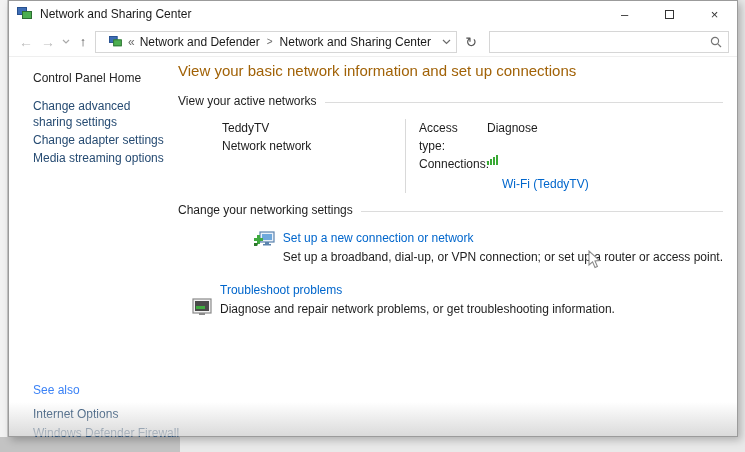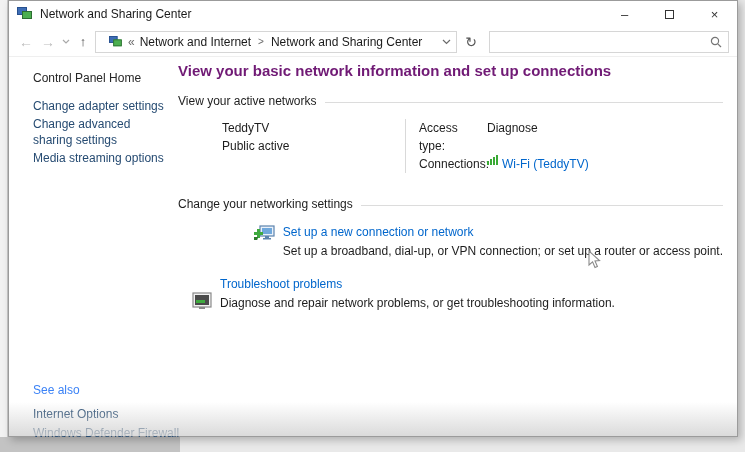--- a/index.html
+++ b/index.html
@@ -62,43 +62,43 @@
   .content { position:absolute; top:56px; left:0; right:0; bottom:0; background:#fff; }
   .sidebar { position:absolute; left:6px; top:0; width:166px; height:100%; padding:13px 6px 0 18px; }
   .side-home { color:#262626; margin-bottom:12px; line-height:16px; cursor:default; }
   .side-link { color:#264b72; line-height:16px; margin-bottom:2px; cursor:default; }
   .side-link.wrap { width:122px; }
   .see-also { position:absolute; left:18px; top:325px; }
   .see-also-header { color:#3b82f6; margin-bottom:7px; line-height:16px; }
   .see-also-link { color:#264b72; line-height:19px; cursor:default; }
 
   .main { position:absolute; left:166px; top:0; right:0; height:100%; padding:4px 14px 0 3px; }
-  .page-heading { font-size:15px; color:#701a75; font-weight:bold; line-height:20px; }
+  .page-heading { font-size:15px; color:#a16207; font-weight:normal; line-height:20px; }
   .section-row { display:flex; align-items:center; }
   .section-row.first { margin-top:13px; }
-  .section-row.second { margin-top:24px; }
+  .section-row.second { margin-top:10px; }
   .section-title { color:#1d1d1d; white-space:nowrap; }
   .section-line { flex:1; border-top:1px solid #dcdcdc; margin-left:8px; position:relative; top:1px; }
 
   .network-row { display:flex; margin-top:11px; margin-left:44px; }
   .net-left { width:183px; }
   .net-name { font-weight:normal; line-height:18px; }
   .net-type { line-height:18px; }
   .net-divider { border-left:1px solid #d9d9d9; margin:0 0 0 0; }
   .net-right { padding-left:13px; }
   .net-kv { display:flex; line-height:18px; }
   .net-label { width:68px; }
   .net-value { color:#1d1d1d; }
   .wifi-icon { display:inline-flex; align-items:flex-end; gap:1px; margin-right:4px; height:10px; }
   .wifi-icon i { display:block; width:2px; background:#3aaa35; }
   .wifi-icon i:nth-child(1){height:4px;}
   .wifi-icon i:nth-child(2){height:6px;}
   .wifi-icon i:nth-child(3){height:8px;}
   .wifi-icon i:nth-child(4){height:10px;}
-  .content-link { color:#0066cc; cursor:default; }
+  .content-link { color:#0066cc; cursor:default;margin-top:20px; }
 
   .task { display:flex; margin-left:13px; }
   .task.one { margin-top:13px;justify-content:flex-end; }
   .task.two { margin-top:17px;align-items:flex-end; }
   .task-icon { width:22px; height:19px; margin-right:7px; flex:none; position:relative; }
   .task-text .task-title { color:#0066cc; line-height:16px; cursor:default; }
   .task-text .task-desc { color:#1d1d1d; line-height:16px; margin-top:3px; }
 
   .window-bottom-fade { position:absolute; left:0; right:0; bottom:0; height:34px;
     background:linear-gradient(180deg, rgba(224,224,224,0) 0%, rgba(212,212,212,0.85) 100%);
@@ -142,21 +142,21 @@
         </svg>
     </span>
     <span class="nav-up">↑</span>
 
     <div class="breadcrumb-box">
       <span class="app-icon bc-icon">
         <span class="mon back"></span>
           <span class="mon front"></span>
       </span>
       <span class="bc-chev-left">«</span>
-      <span class="bc-item">Network and Internet</span>
+      <span class="bc-item">Network and Defender</span>
       <span class="bc-sep">&gt;</span>
       <span class="bc-item">Network and Sharing Center</span>
       <span class="bc-flex"></span>
       <svg width="9" height="6" viewBox="0 0 9 6">
           <polyline points="1,1 4.5,4.5 8,1" fill="none" stroke="#6b6b6b" stroke-width="1.2"></polyline>
         </svg>
     </div>
 
     <span class="refresh-btn">↻</span>
 
@@ -168,43 +168,43 @@
             <line x1="7.8" y1="7.8" x2="11" y2="11" stroke="#767676" stroke-width="1.2"></line>
           </svg>
       </span>
     </div>
   </div>
 
   <div class="content">
 
     <div class="sidebar">
       <div class="side-home">Control Panel Home</div>
+      <div class="side-link wrap">Change advanced sharing settings</div>
       <div class="side-link">Change adapter settings</div>
-      <div class="side-link wrap">Change advanced sharing settings</div>
       <div class="side-link">Media streaming options</div>
 
       <div class="see-also">
         <div class="see-also-header">See also</div>
         <div class="see-also-link">Internet Options</div>
         <div class="see-also-link">Windows Defender Firewall</div>
       </div>
     </div>
 
     <div class="main">
       <h1 class="page-heading">View your basic network information and set up connections</h1>
 
       <div class="section-row first">
         <span class="section-title">View your active networks</span>
         <span class="section-line"></span>
       </div>
 
       <div class="network-row">
         <div class="net-left">
           <div class="net-name">TeddyTV</div>
-          <div class="net-type">Public active</div>
+          <div class="net-type">Network network</div>
         </div>
         <div class="net-divider"></div>
         <div class="net-right">
           <div class="net-kv">
             <span class="net-label">Access type:</span>
             <span class="net-value">Diagnose</span>
           </div>
           <div class="net-kv">
             <span class="net-label">Connections:</span>
             <span class="wifi-icon">

